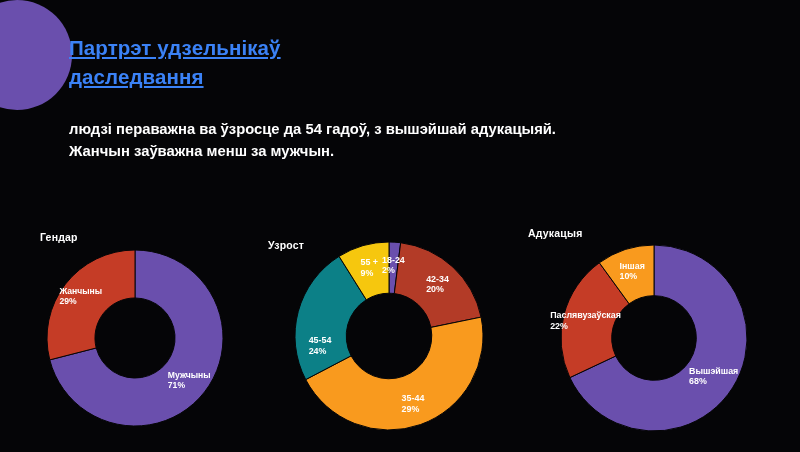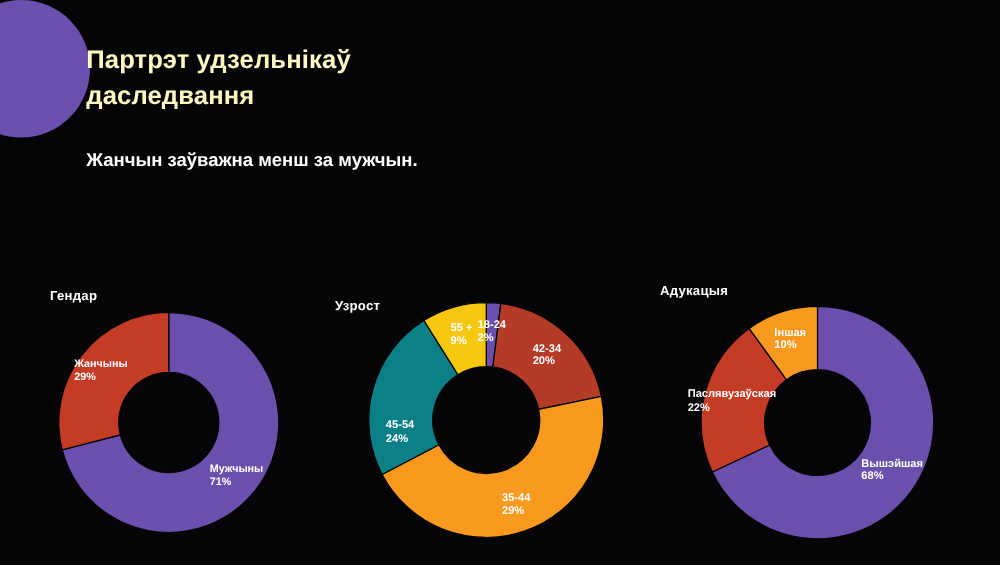--- a/index.html
+++ b/index.html
@@ -30,25 +30,26 @@
     border-radius: 50%;
     background: #6a4fad;
   }
 
   
   .headline {
     position: absolute;
     left: 69px;
     top: 33px;
     width: 420px;
-    color: #fef9c3;
+    color: #3b82f6;
     font-size: 20.5px;
     font-weight: bold;
     line-height: 1.42;
     letter-spacing: 0.1px;
+    text-decoration: underline;
   }
 
   
   .lede {
     position: absolute;
     left: 69px;
     top: 118px;
     width: 665px;
     color: #ffffff;
     font-size: 14.8px;
@@ -109,20 +110,21 @@
 <div class="slide">
 
   <div class="deco-circle"></div>
 
   <div class="headline">
     <div>Партрэт удзельнікаў</div>
     <div>даследвання</div>
   </div>
 
   <div class="lede">
+    <p>людзі пераважна ва ўзросце да 54 гадоў, з вышэйшай адукацыяй.</p>
     <p>Жанчын заўважна менш за мужчын.</p>
   </div>
 
   <div class="charts">
     <div class="chart-block" id="chart-gender">
         <div class="chart-title" style="left: 20px; top: 6px;">Гендар</div>
         <div class="donut-wrap" style="left: 23px; top: 21px;">
           <svg width="184" height="184" viewBox="0 0 184 184">
             <path d="M 92 4 A 88 88 0 1 1 6.764681820680465 113.88471007050723 L 53.217930228409614 101.95754308208079 A 40.04 40.04 0 1 0 92 51.96 Z" fill="#6a4fad" stroke="#050507" stroke-width="1"></path>
             <path d="M 6.764681820680465 113.88471007050723 A 88 88 0 0 1 91.99999999999999 4 L 91.99999999999999 51.96 A 40.04 40.04 0 0 0 53.217930228409614 101.95754308208079 Z" fill="#c53c26" stroke="#050507" stroke-width="1"></path>

